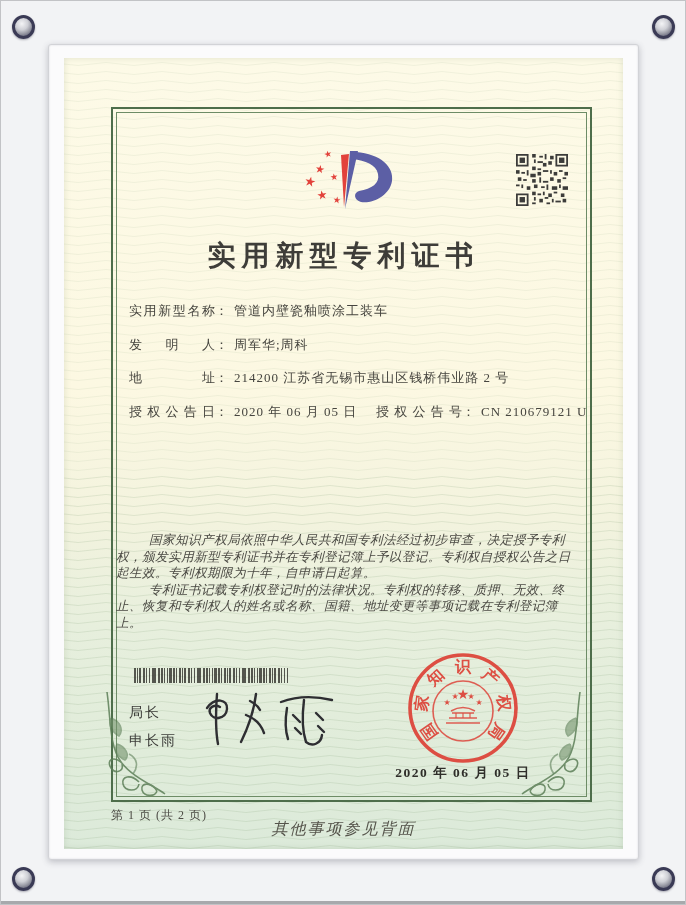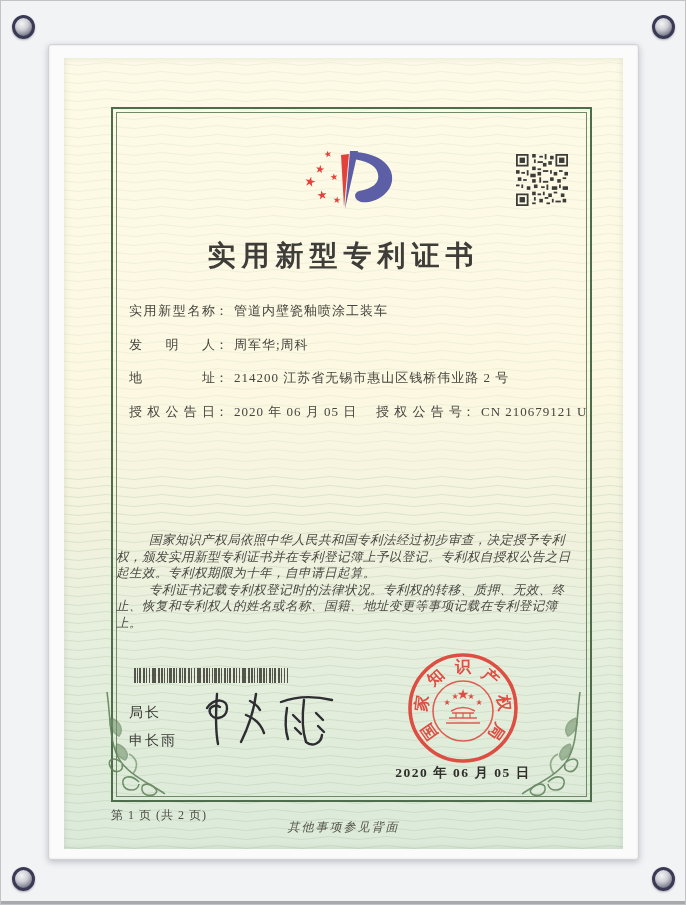--- a/index.html
+++ b/index.html
@@ -52,21 +52,21 @@
       repeating-linear-gradient(90deg,#35352f 0 1px,transparent 1px 5px);}
   .signer-title{position:absolute;left:65px;top:646px;font-size:14px;color:#3b3b38;letter-spacing:2px;font-family:Liberation Sans, sans-serif;}
   .signer-name{position:absolute;left:65px;top:674px;font-size:14px;color:#3b3b38;letter-spacing:2px;font-family:Liberation Serif, serif;}
   .signature{position:absolute;left:137px;top:630px;}
   .seal{position:absolute;left:324px;top:575px;opacity:.93;}
   .seal-date{position:absolute;left:299px;top:706px;width:200px;text-align:center;
     font-size:13.5px;color:#2f2e2a;letter-spacing:1.5px;font-weight:600;}
   .page-num{position:absolute;left:47px;top:725px;width:508px;text-align:left;
     font-size:12px;color:#4c4b45;letter-spacing:1px;margin-top:24px;}
   .back-note{position:absolute;left:0;top:761px;width:559px;text-align:center;
-    font-size:12px;color:#55544b;letter-spacing:2px;font-style:italic;}
+    font-size:16px;color:#55544b;letter-spacing:2px;font-style:italic;}
 </style>
 </head>
 <body>
 
 <div class="page">
   <div class="screw tl"></div>
   <div class="screw tr"></div>
   <div class="screw bl"></div>
   <div class="screw br"></div>
 

